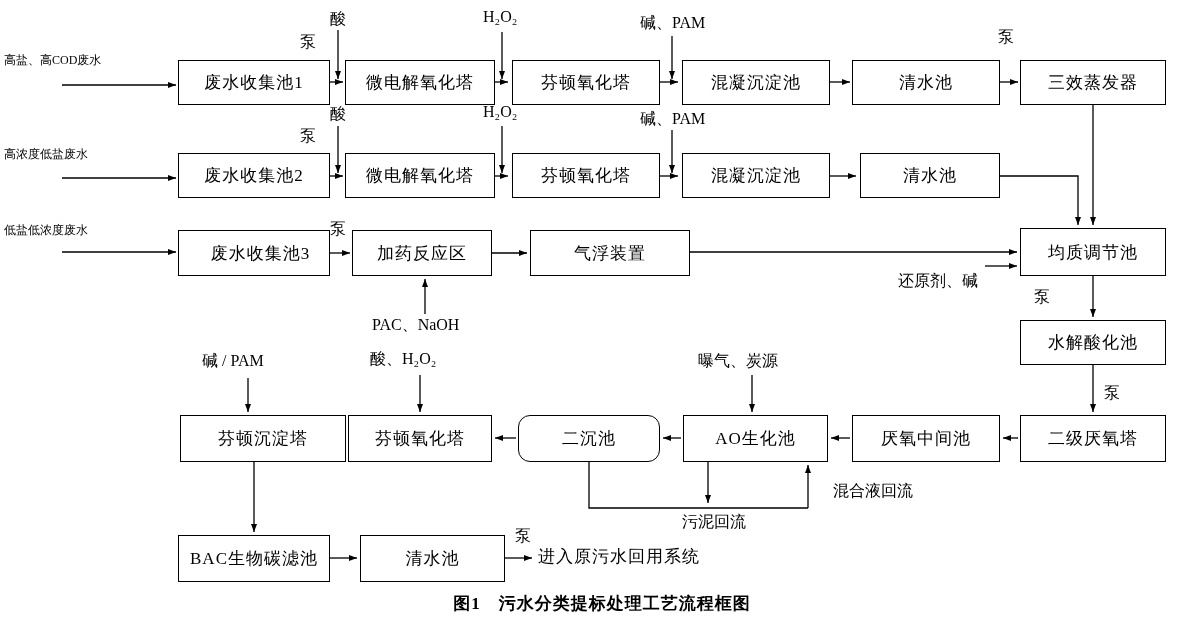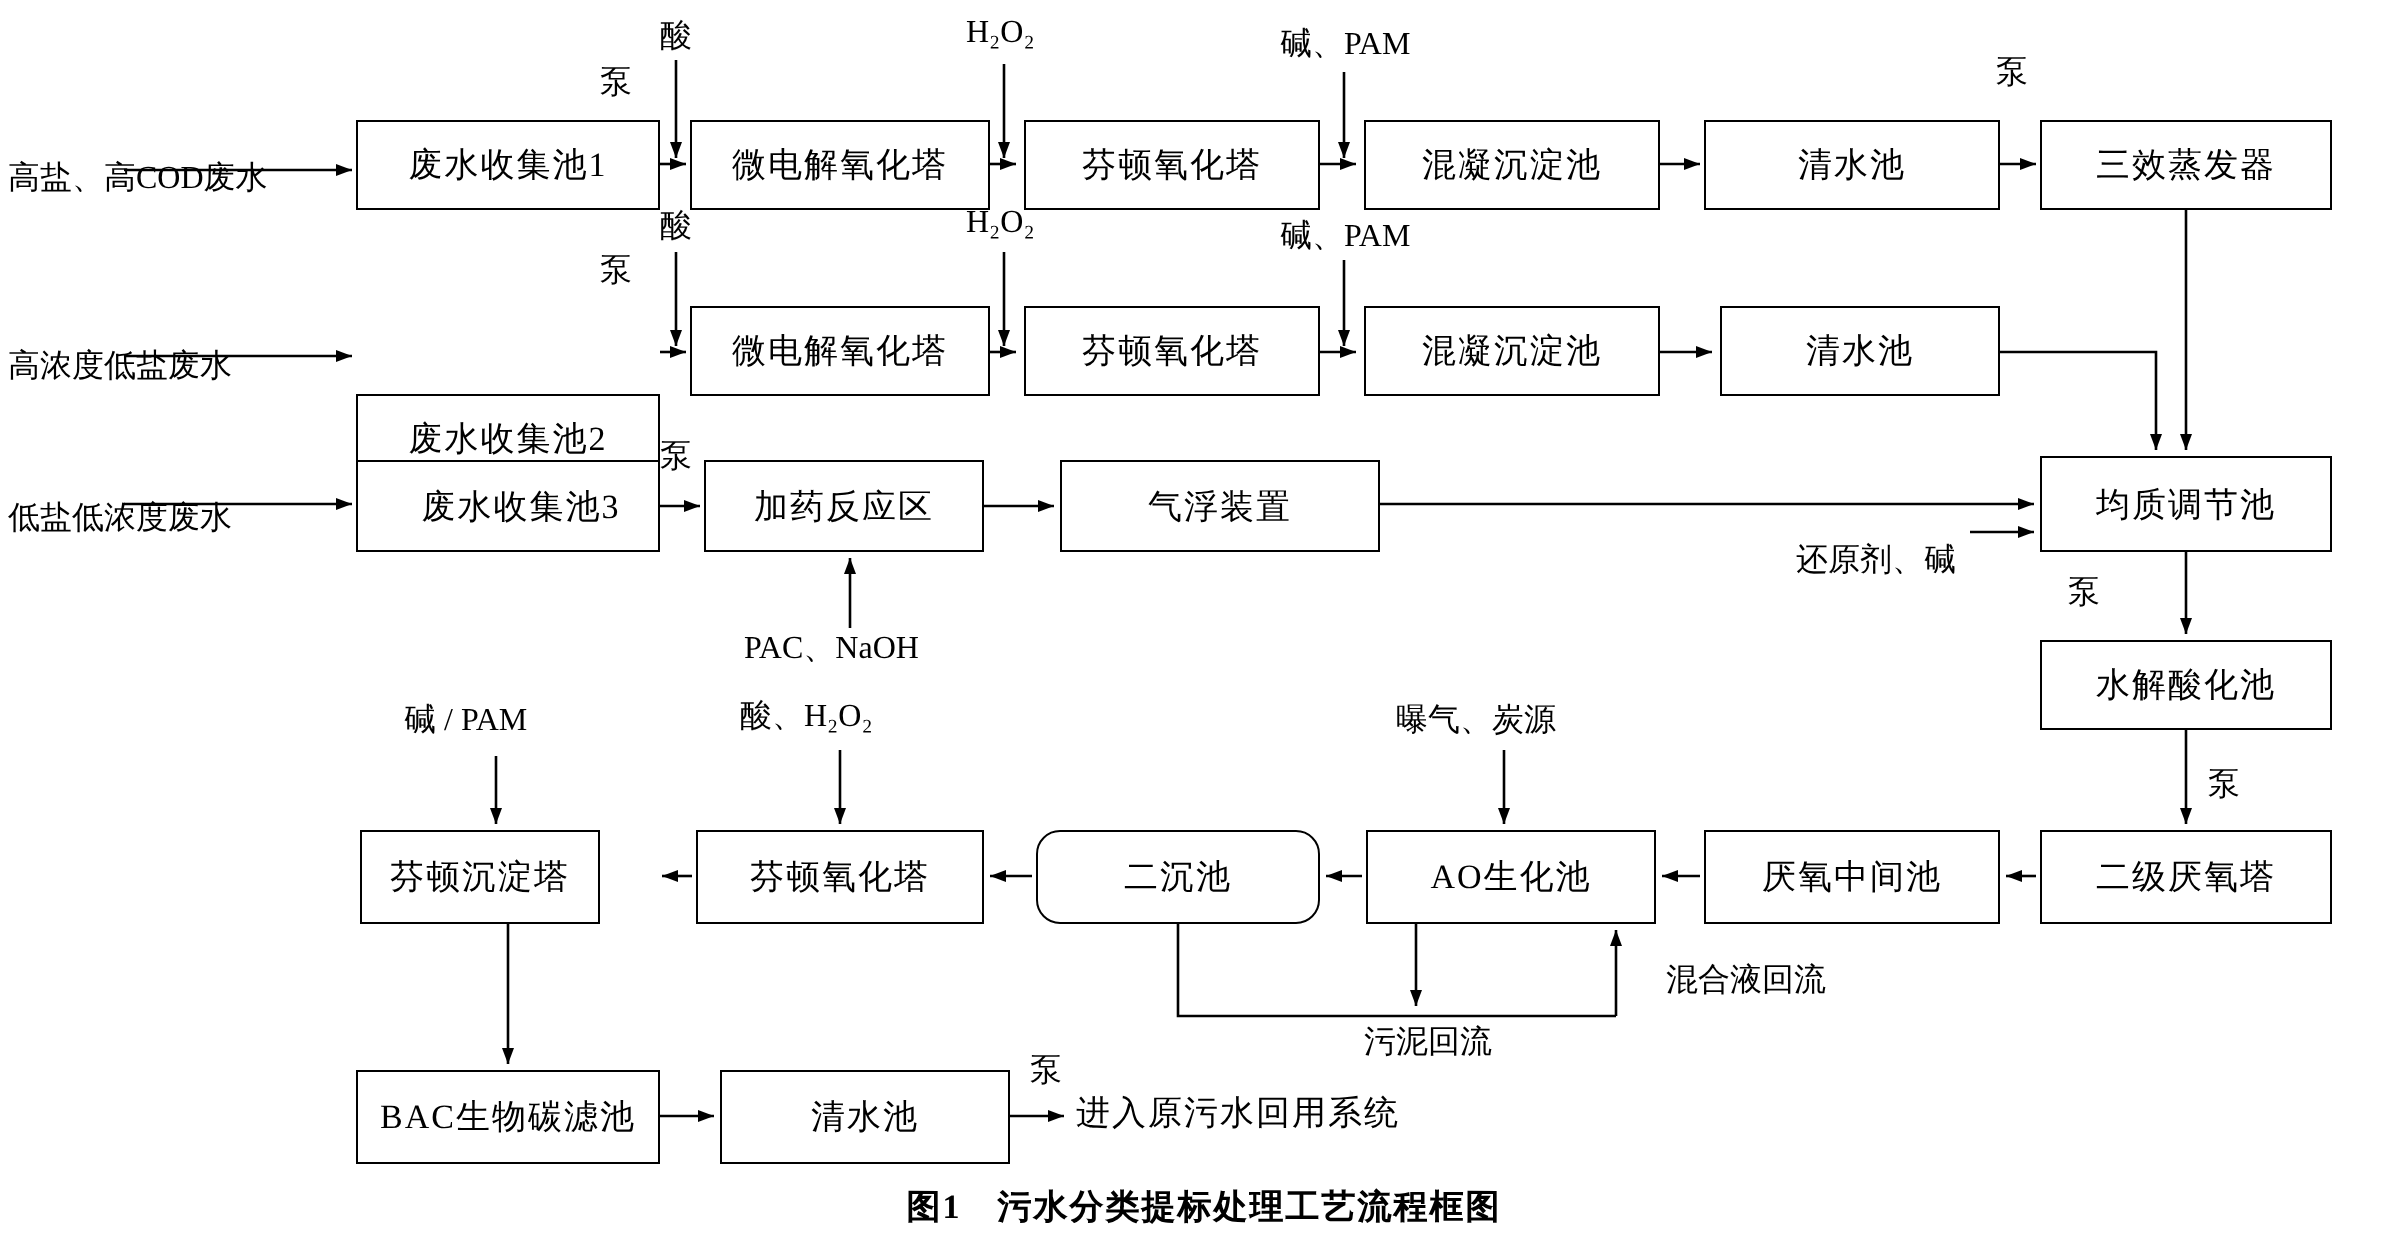--- a/index.html
+++ b/index.html
@@ -24,23 +24,22 @@
     font-family:Liberation Serif, serif;
   }
   .lbl{
     position:absolute;
     font-size:16px;
     white-space:nowrap;
     line-height:1.15;
   }
   .stream{
     position:absolute;
-    font-size:16px;
+    font-size:12px;
     white-space:nowrap;
-    margin-top:27px;
   }
   .caption{
     position:absolute;
     left:0;right:0;top:592px;
     text-align:center;
     font-family:Liberation Serif, serif;
     font-weight:700;
     font-size:17px;
     letter-spacing:1px;
   }
@@ -112,39 +111,39 @@
   <div class="stream" style="left:4px;top:146px;">高浓度低盐废水</div>
   <div class="stream" style="left:4px;top:222px;">低盐低浓度废水</div>
 
   <div class="box" style="left:178px;top:60px;width:152px;height:45px;">废水收集池1</div>
   <div class="box" style="left:345px;top:60px;width:150px;height:45px;">微电解氧化塔</div>
   <div class="box" style="left:512px;top:60px;width:148px;height:45px;">芬顿氧化塔</div>
   <div class="box" style="left:682px;top:60px;width:148px;height:45px;">混凝沉淀池</div>
   <div class="box" style="left:852px;top:60px;width:148px;height:45px;">清水池</div>
   <div class="box" style="left:1020px;top:60px;width:146px;height:45px;">三效蒸发器</div>
 
-  <div class="box" style="left:178px;top:153px;width:152px;height:45px;margin-top:44px;">废水收集池2</div>
+  <div class="box" style="left:178px;top:153px;width:152px;height:45px;">废水收集池2</div>
   <div class="box" style="left:345px;top:153px;width:150px;height:45px;">微电解氧化塔</div>
   <div class="box" style="left:512px;top:153px;width:148px;height:45px;">芬顿氧化塔</div>
   <div class="box" style="left:682px;top:153px;width:148px;height:45px;">混凝沉淀池</div>
   <div class="box" style="left:860px;top:153px;width:140px;height:45px;">清水池</div>
 
   <div class="box" style="left:178px;top:230px;width:152px;height:46px;padding-left:13px;">废水收集池3</div>
   <div class="box" style="left:352px;top:230px;width:140px;height:46px;">加药反应区</div>
   <div class="box" style="left:530px;top:230px;width:160px;height:46px;">气浮装置</div>
   <div class="box" style="left:1020px;top:320px;width:146px;height:45px;">水解酸化池</div>
 
   <div class="box" style="left:1020px;top:228px;width:146px;height:48px;">均质调节池</div>
   <div class="box" style="left:1020px;top:415px;width:146px;height:47px;">二级厌氧塔</div>
 
   <div class="box" style="left:852px;top:415px;width:148px;height:47px;">厌氧中间池</div>
   <div class="box" style="left:683px;top:415px;width:145px;height:47px;">AO生化池</div>
   <div class="box" style="left:518px;top:415px;width:142px;height:47px;border-radius:12px;">二沉池</div>
   <div class="box" style="left:348px;top:415px;width:144px;height:47px;">芬顿氧化塔</div>
-  <div class="box" style="left:180px;top:415px;width:120px;height:47px;">芬顿沉淀塔</div>
+  <div class="box" style="left:180px;top:415px;width:166px;height:47px;">芬顿沉淀塔</div>
 
   <div class="box" style="left:178px;top:535px;width:152px;height:47px;">BAC生物碳滤池</div>
   <div class="box" style="left:360px;top:535px;width:145px;height:47px;">清水池</div>
   <div class="lbl" style="left:538px;top:547px;font-size:17px;letter-spacing:1px;">进入原污水回用系统</div>
 
   <div class="lbl" style="left:300px;top:33px;">泵</div>
   <div class="lbl" style="left:330px;top:10px;">酸</div>
   <div class="lbl" style="left:483px;top:8px;">H₂O₂</div>
   <div class="lbl" style="left:640px;top:14px;">碱、PAM</div>
   <div class="lbl" style="left:998px;top:28px;">泵</div>

